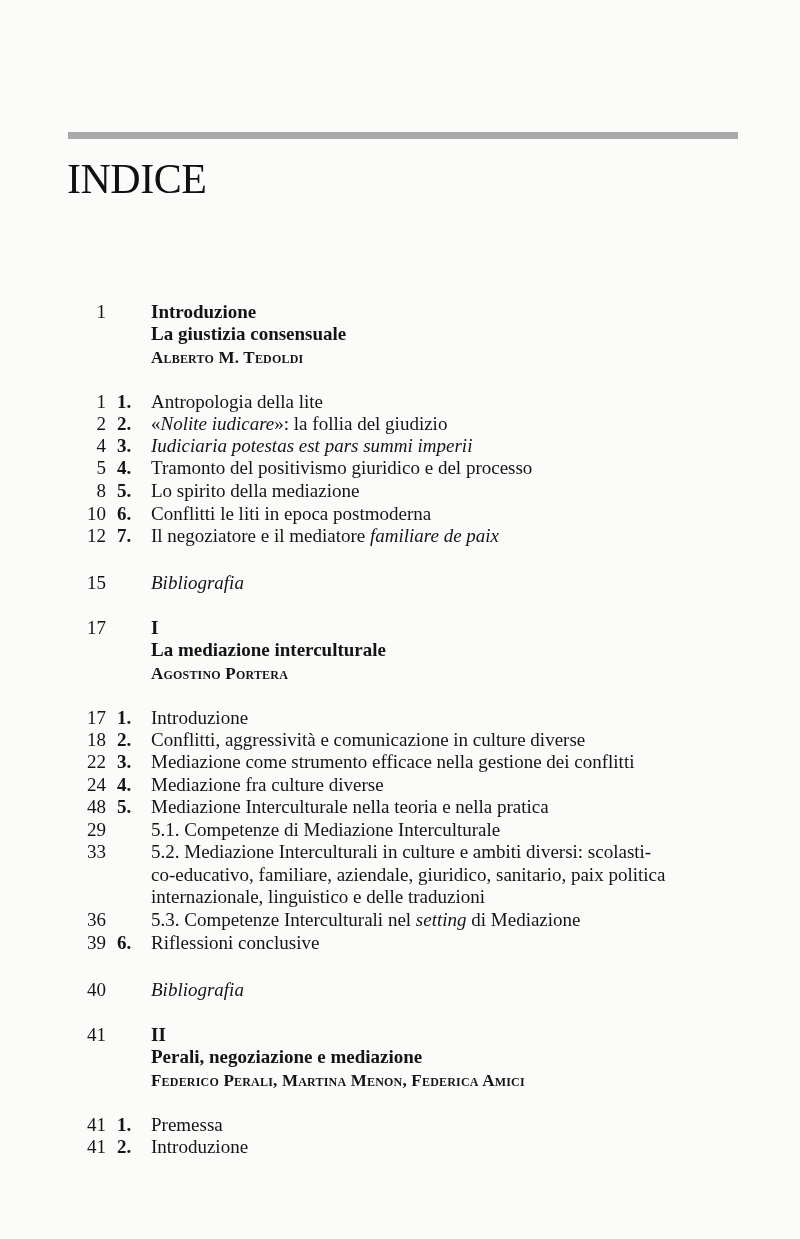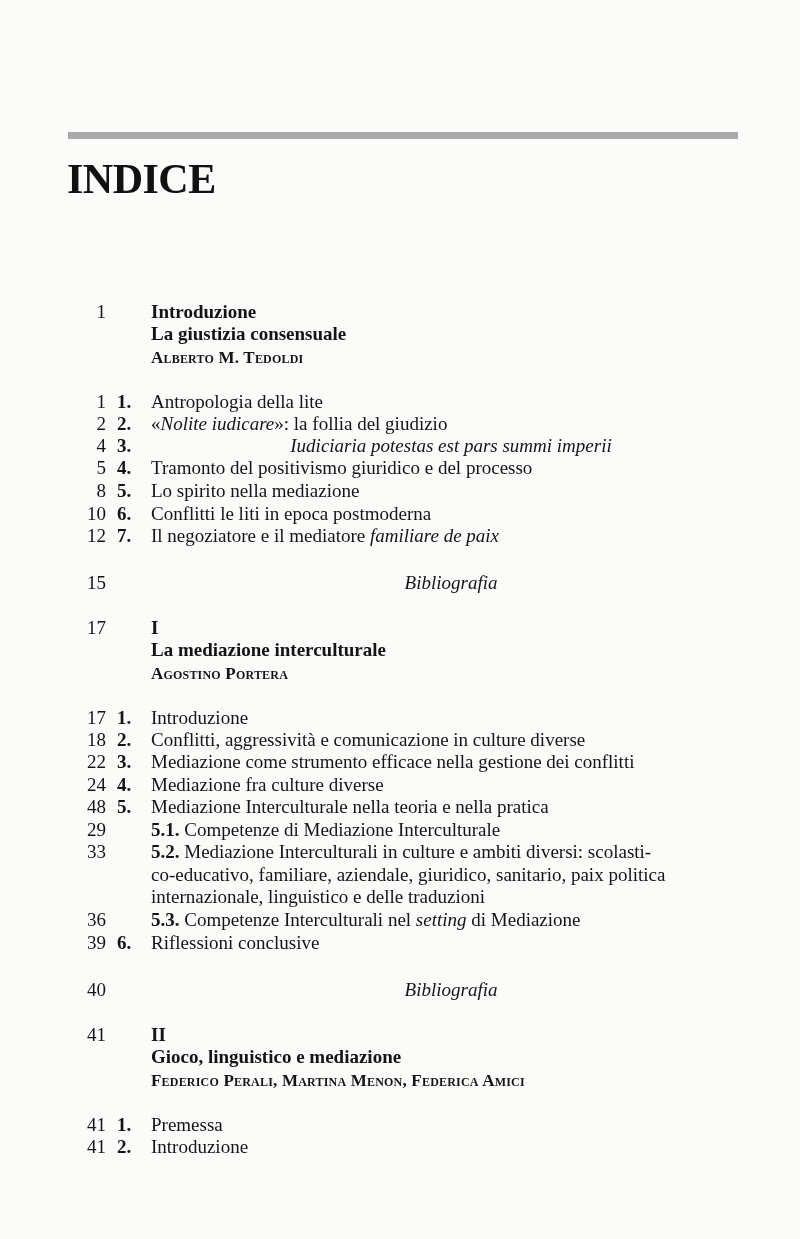--- a/index.html
+++ b/index.html
@@ -6,35 +6,35 @@
   body {
     width: 800px; height: 1239px; background: #fbfbfa; position: relative; overflow: hidden;
     font-family: "DejaVu Serif", "Liberation Serif", serif; color: #141414;
   }
   .rule {
     position: absolute; left: 68px; top: 132px; width: 670px; height: 7px;
     background: #a9a9a9;
   }
   .title {
     position: absolute; left: 67px; top: 158px; margin: 0;
-    font-family: "Liberation Serif", serif; font-weight: bold;
+    font-family: "Liberation Serif", serif; font-weight: normal;
     font-size: 42px; letter-spacing: -0.5px; line-height: 1; color: #111;
   }
   .toc { position: absolute; left: 0; top: 0; width: 800px; }
   .row {
     position: absolute; left: 0; width: 800px;
     font-family: "Liberation Serif", serif; font-size: 19px; line-height: 22.5px;
   }
   .pg { position: absolute; right: 694px; text-align: right; white-space: nowrap; }
   .num { position: absolute; left: 117px; font-weight: bold; }
   .txt { position: absolute; left: 151px; width: 600px; }
   .chap-head { font-weight: bold; font-size: 19px; }
   .author { font-variant: small-caps; font-size: 17px; letter-spacing: 0.2px; font-weight: bold; }
-  .it { font-style: italic; text-align: center; }
-  .subnum { font-weight: bold; margin-top: 14px; }
+  .it { font-style: italic; }
+  .subnum { font-weight: normal; margin-top: 14px; }
 </style>
 </head>
 <body>
 
 <div class="rule"></div>
 <h1 class="title">INDICE</h1>
 
 <div class="toc">
 
   <div class="row" style="top:301px">
@@ -64,21 +64,21 @@
     <span class="txt it">Iudiciaria potestas est pars summi imperii</span>
   </div>
   <div class="row" style="top:457px">
     <span class="pg">5</span>
     <span class="num">4.</span>
     <span class="txt">Tramonto del positivismo giuridico e del processo</span>
   </div>
   <div class="row" style="top:480px">
     <span class="pg">8</span>
     <span class="num">5.</span>
-    <span class="txt">Lo spirito nella mediazione</span>
+    <span class="txt">Lo spirito della mediazione</span>
   </div>
   <div class="row" style="top:503px">
     <span class="pg">10</span>
     <span class="num">6.</span>
     <span class="txt">Conflitti le liti in epoca postmoderna</span>
   </div>
   <div class="row" style="top:525px">
     <span class="pg">12</span>
     <span class="num">7.</span>
     <span class="txt"><span>Il negoziatore e il mediatore </span><span class="it">familiare de paix</span></span>
@@ -150,21 +150,21 @@
   <div class="row" style="top:979px">
     <span class="pg">40</span>
     <span class="txt it">Bibliografia</span>
   </div>
 
   <div class="row" style="top:1024px">
     <span class="pg">41</span>
     <span class="txt chap-head">II</span>
   </div>
   <div class="row" style="top:1046px">
-    <span class="txt chap-head">Gioco, linguistico e mediazione</span>
+    <span class="txt chap-head">Perali, negoziazione e mediazione</span>
   </div>
   <div class="row" style="top:1070px">
     <span class="txt author">Federico Perali, Martina Menon, Federica Amici</span>
   </div>
 
   <div class="row" style="top:1114px">
     <span class="pg">41</span>
     <span class="num">1.</span>
     <span class="txt">Premessa</span>
   </div>

